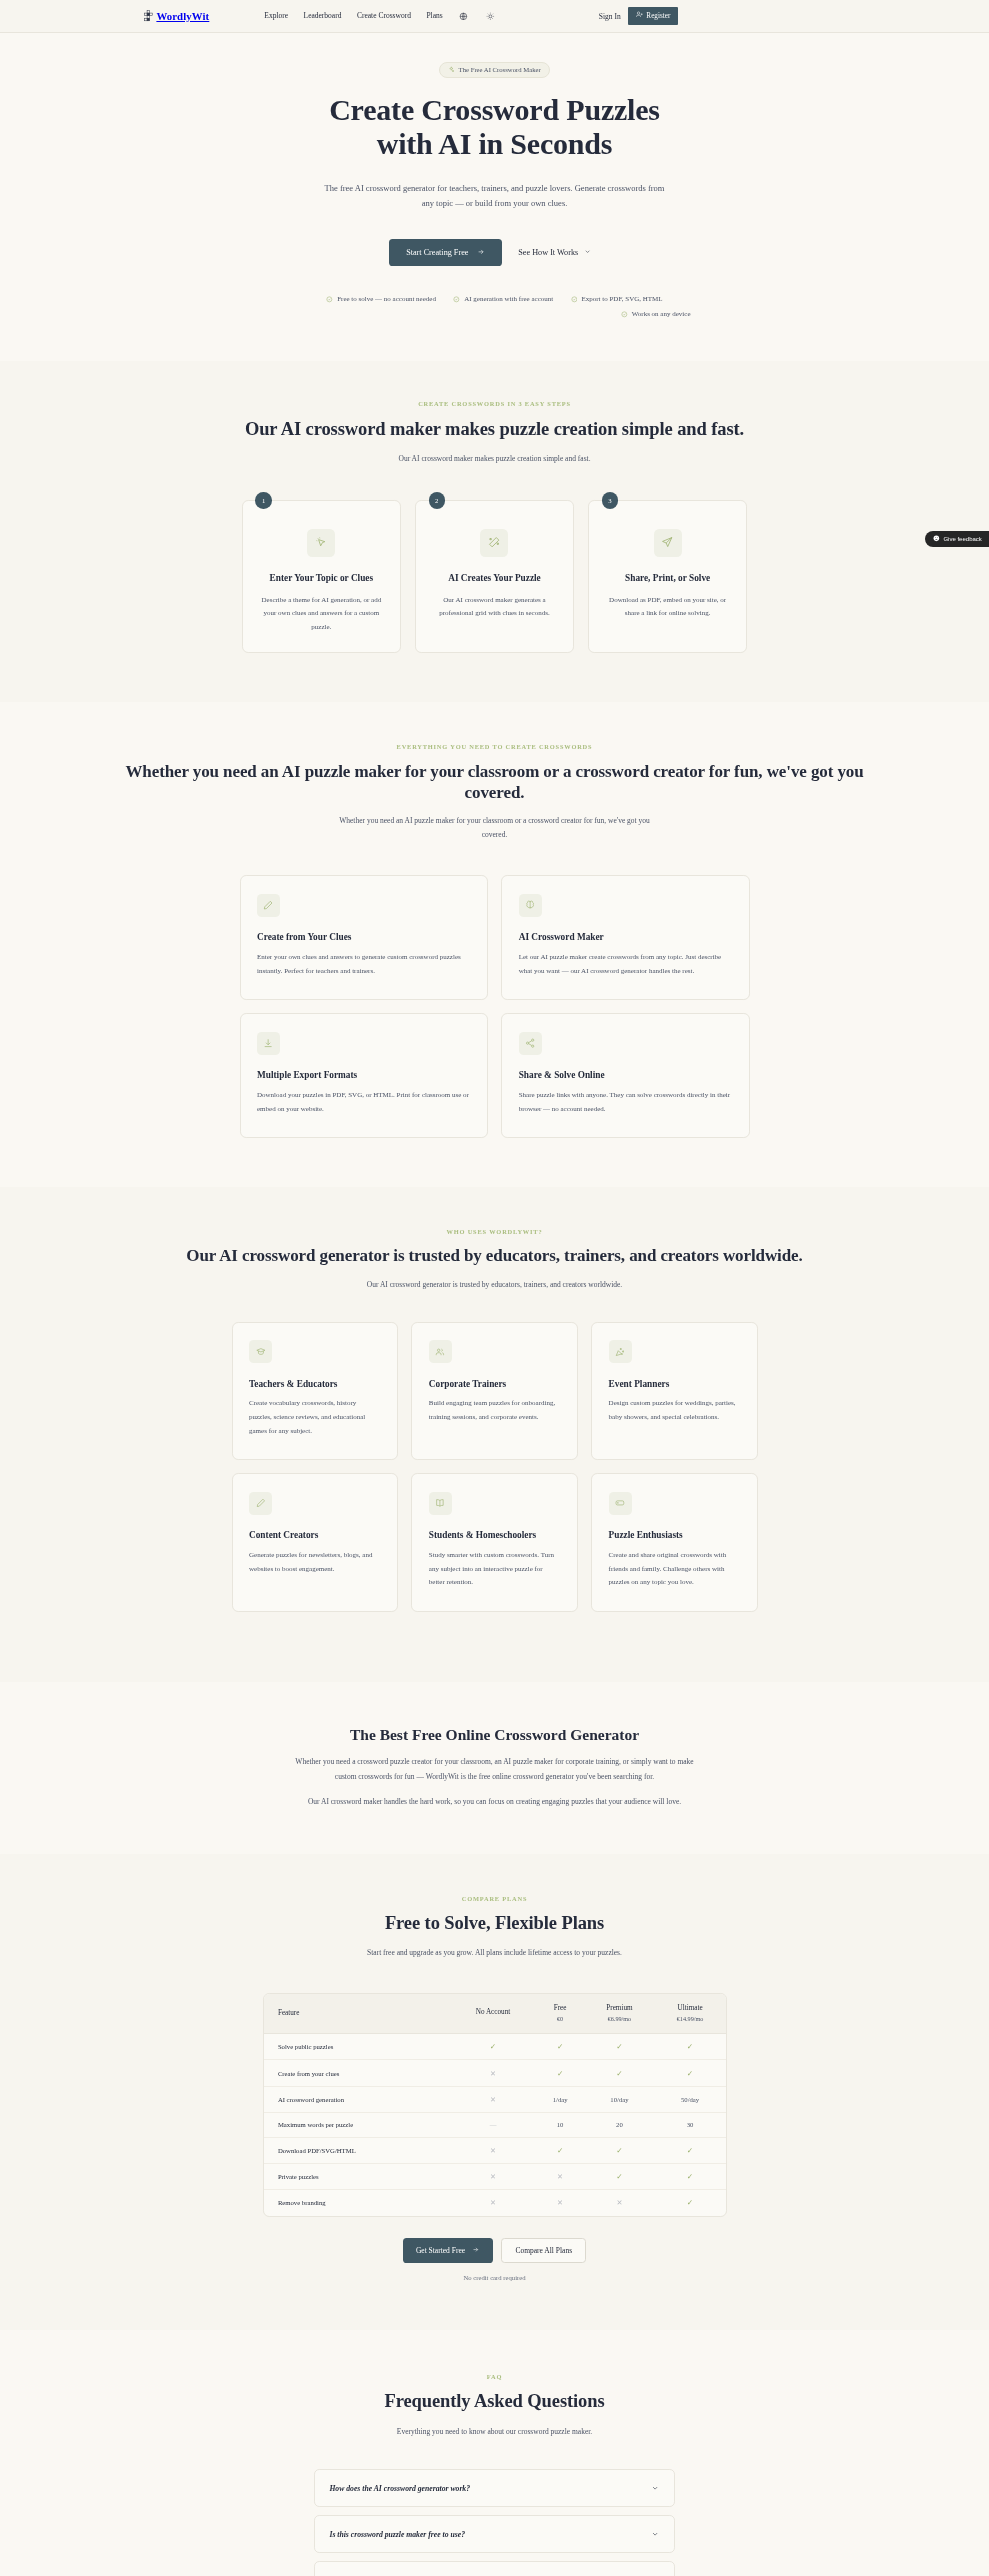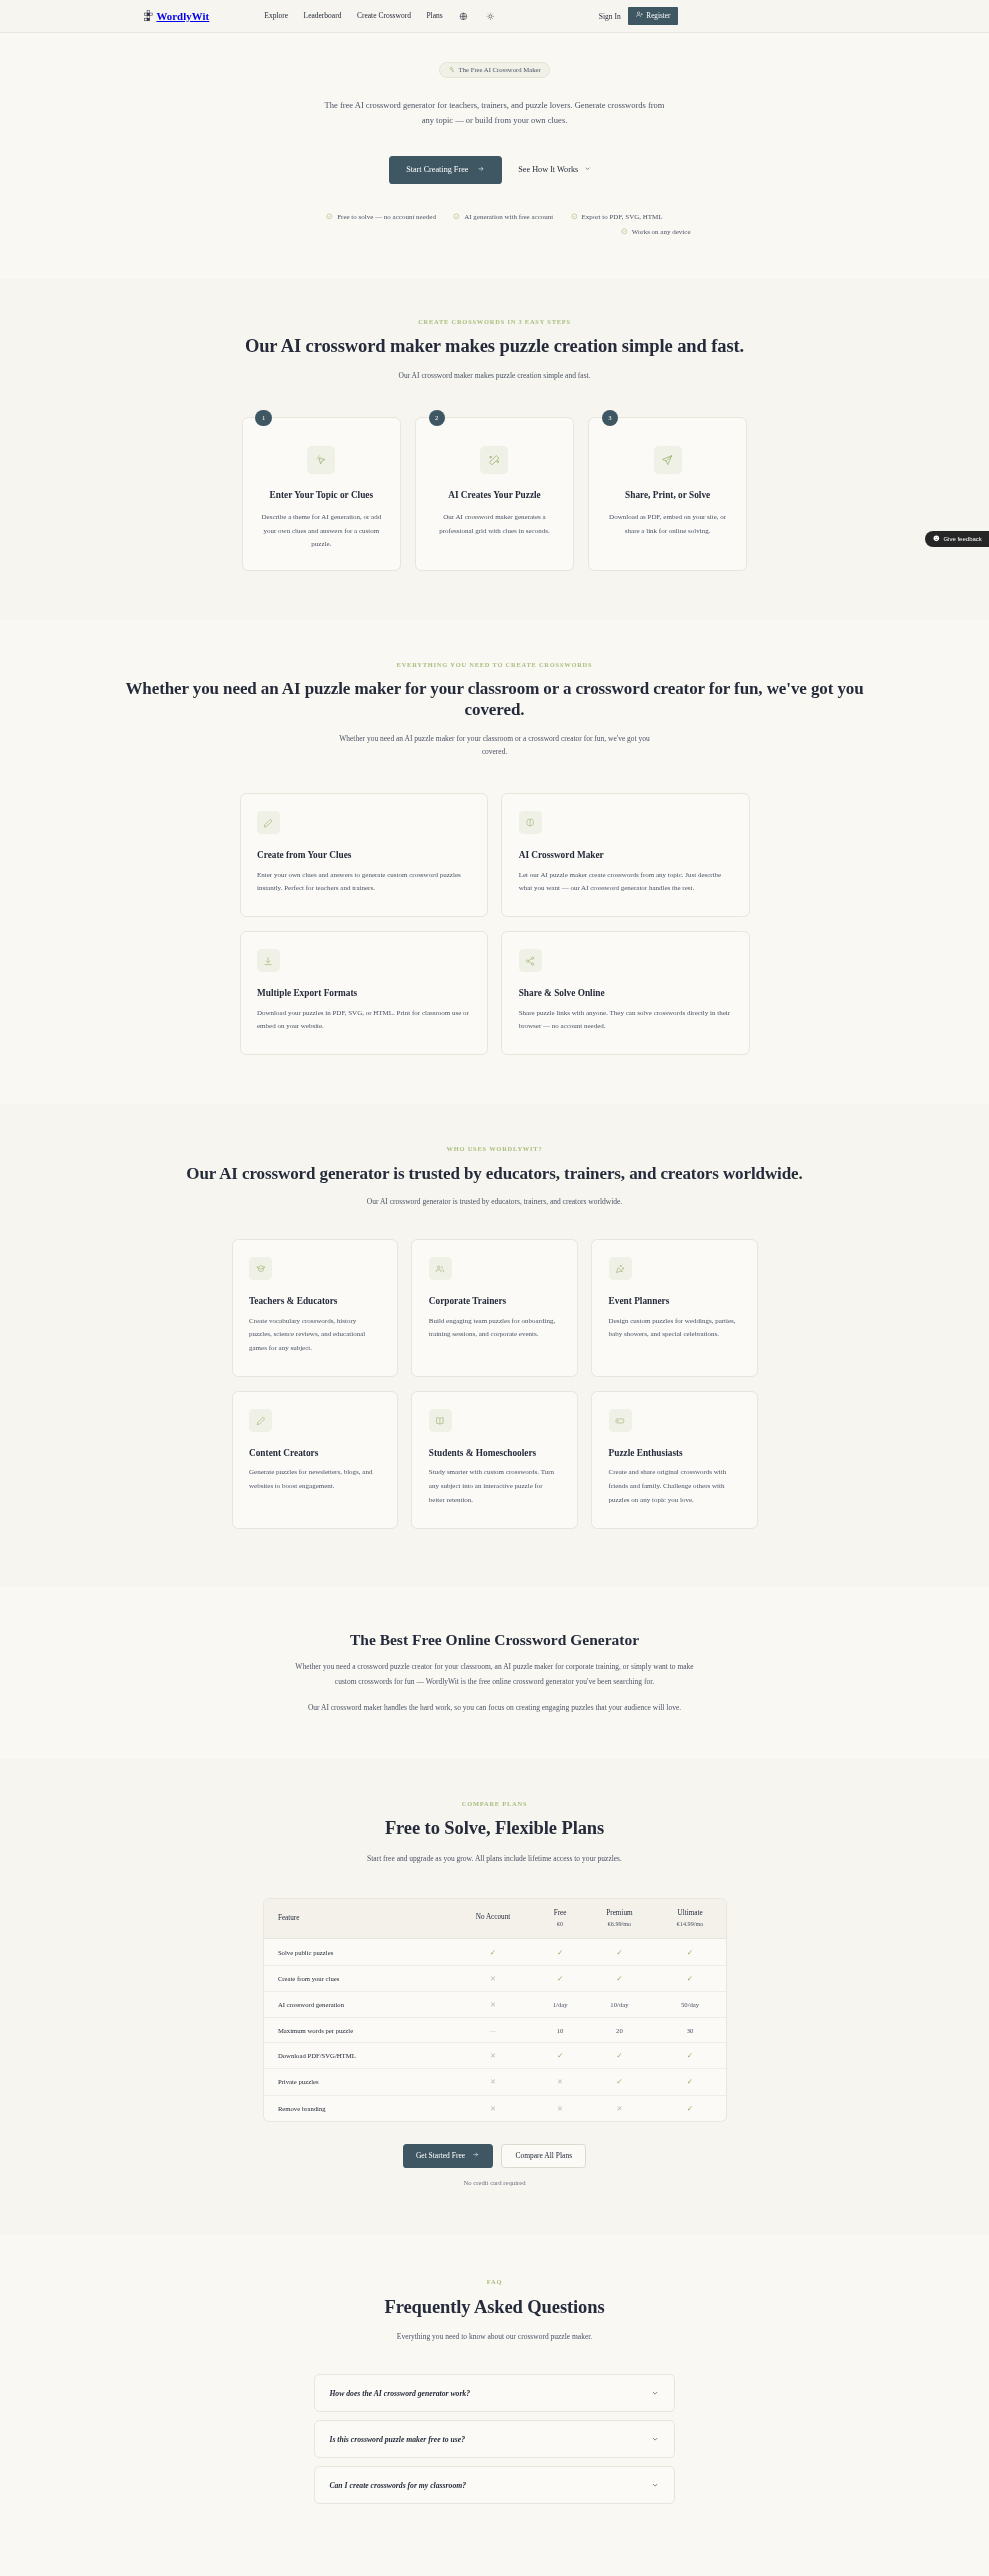--- a/index.html
+++ b/index.html
@@ -117,21 +117,21 @@
   .step-ic{
     width:28px; height:28px; border-radius:5.2px; background:#eff0e6;
     display:flex; align-items:center; justify-content:center;
     margin:0 auto 15.5px; color:var(--accent-dark);
   }
   .step h3{ font-size:9.3px; font-weight:700; line-height:1.35; }
   .step p{ margin-top:9.3px; font-size:7px; line-height:1.9; color:var(--ink-soft); }
 
   
   .grid2{ display:grid; grid-template-columns:1fr 1fr; gap:13.4px; max-width:510px; margin:34px auto 0; }
-  .grid3{ display:grid; grid-template-columns:repeat(3,1fr); gap:13.4px; max-width:526px; margin:30px auto 4px; }
+  .grid3{ display:grid; grid-template-columns:repeat(3,1fr); gap:13.4px; max-width:526px; margin:30px auto 16px; }
   .fcard{
     background:var(--card); border:0.5px solid var(--line); border-radius:6.2px;
     padding:17.5px 16.5px 20.6px;
   }
   .fcard .fic{
     width:23px; height:23px; border-radius:4.6px; background:#eff0e6;
     display:flex; align-items:center; justify-content:center;
     color:var(--accent-dark); margin-bottom:15.5px;
   }
   .fcard h3{ font-size:9.3px; font-weight:700; }
@@ -257,20 +257,24 @@
     <div class="pill">
       <span>
         <svg width="6.7" height="6.7" viewBox="0 0 24 24" fill="none" stroke="currentColor" stroke-width="1.7">
           <path d="M12 3l1.6 4.6L18 9.2l-4.4 1.6L12 15.4l-1.6-4.6L6 9.2l4.4-1.6z"></path>
               <path d="M18 15l.8 2.2L21 18l-2.2.8L18 21l-.8-2.2L15 18l2.2-.8z"></path>
         </svg>
       </span>
       <span>The Free AI Crossword Maker</span>
     </div>
 
+    <h1 class="hero-title">
+      <span>Create Crossword Puzzles</span><br>
+      <span class="hl">with AI in Seconds</span>
+    </h1>
 
     <p class="hero-sub">The free AI crossword generator for teachers, trainers, and puzzle lovers. Generate crosswords from any topic — or build from your own clues.</p>
 
     <div class="hero-cta">
       <button class="btn-primary">
         <span>Start Creating Free</span>
         <span>
           <svg width="7.7" height="7.7" viewBox="0 0 24 24" fill="none" stroke="#fff" stroke-width="1.8">
                 <path d="M5 12h14M13 6l6 6-6 6"></path>
               </svg>

